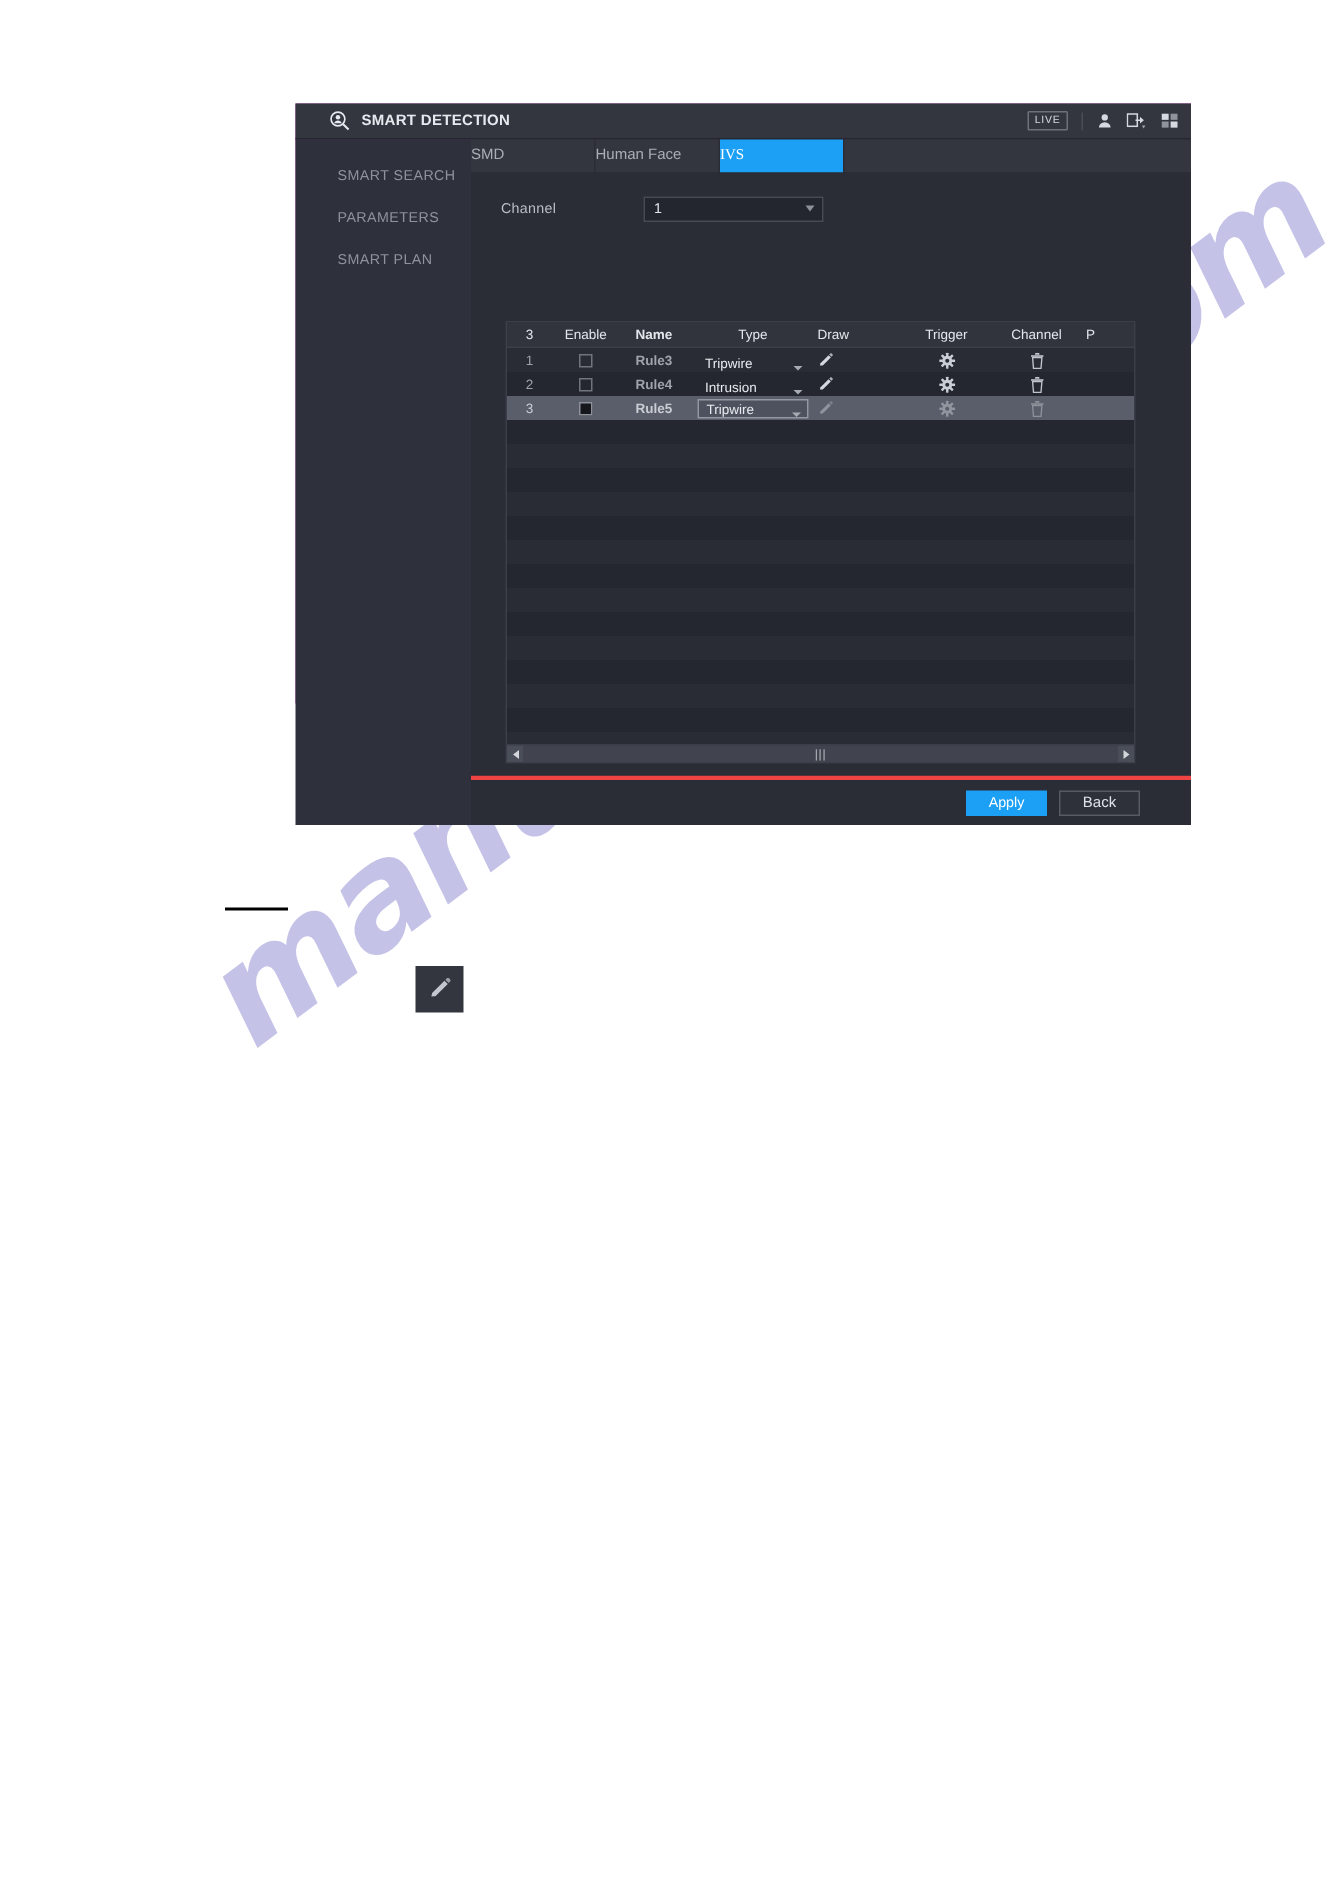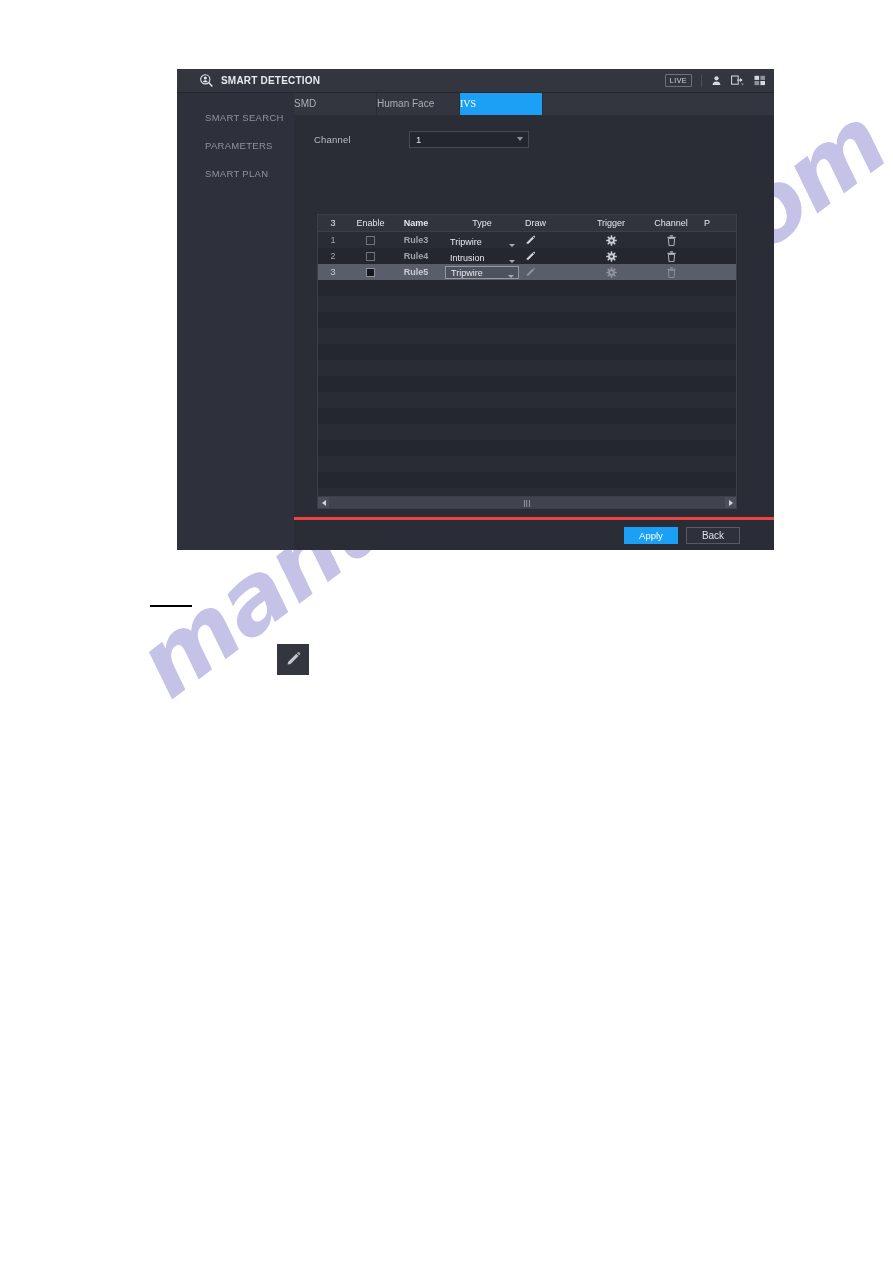--- a/index.html
+++ b/index.html
@@ -40,21 +40,21 @@
     font-style: italic;
     font-weight: 600;
     letter-spacing: -2px;
     color: rgba(62, 52, 180, 0.30);
     white-space: nowrap;
   }
 
   
   .dvr-window {
     position: absolute;
-    left: 177px;
+    left: 197px;
     top: 69px;
     width: 597px;
     height: 400px;
     background: #a21caf;
     z-index: 10;
     color: #c8ccd4;
     font-size: 9.5px;
   }
 
   

